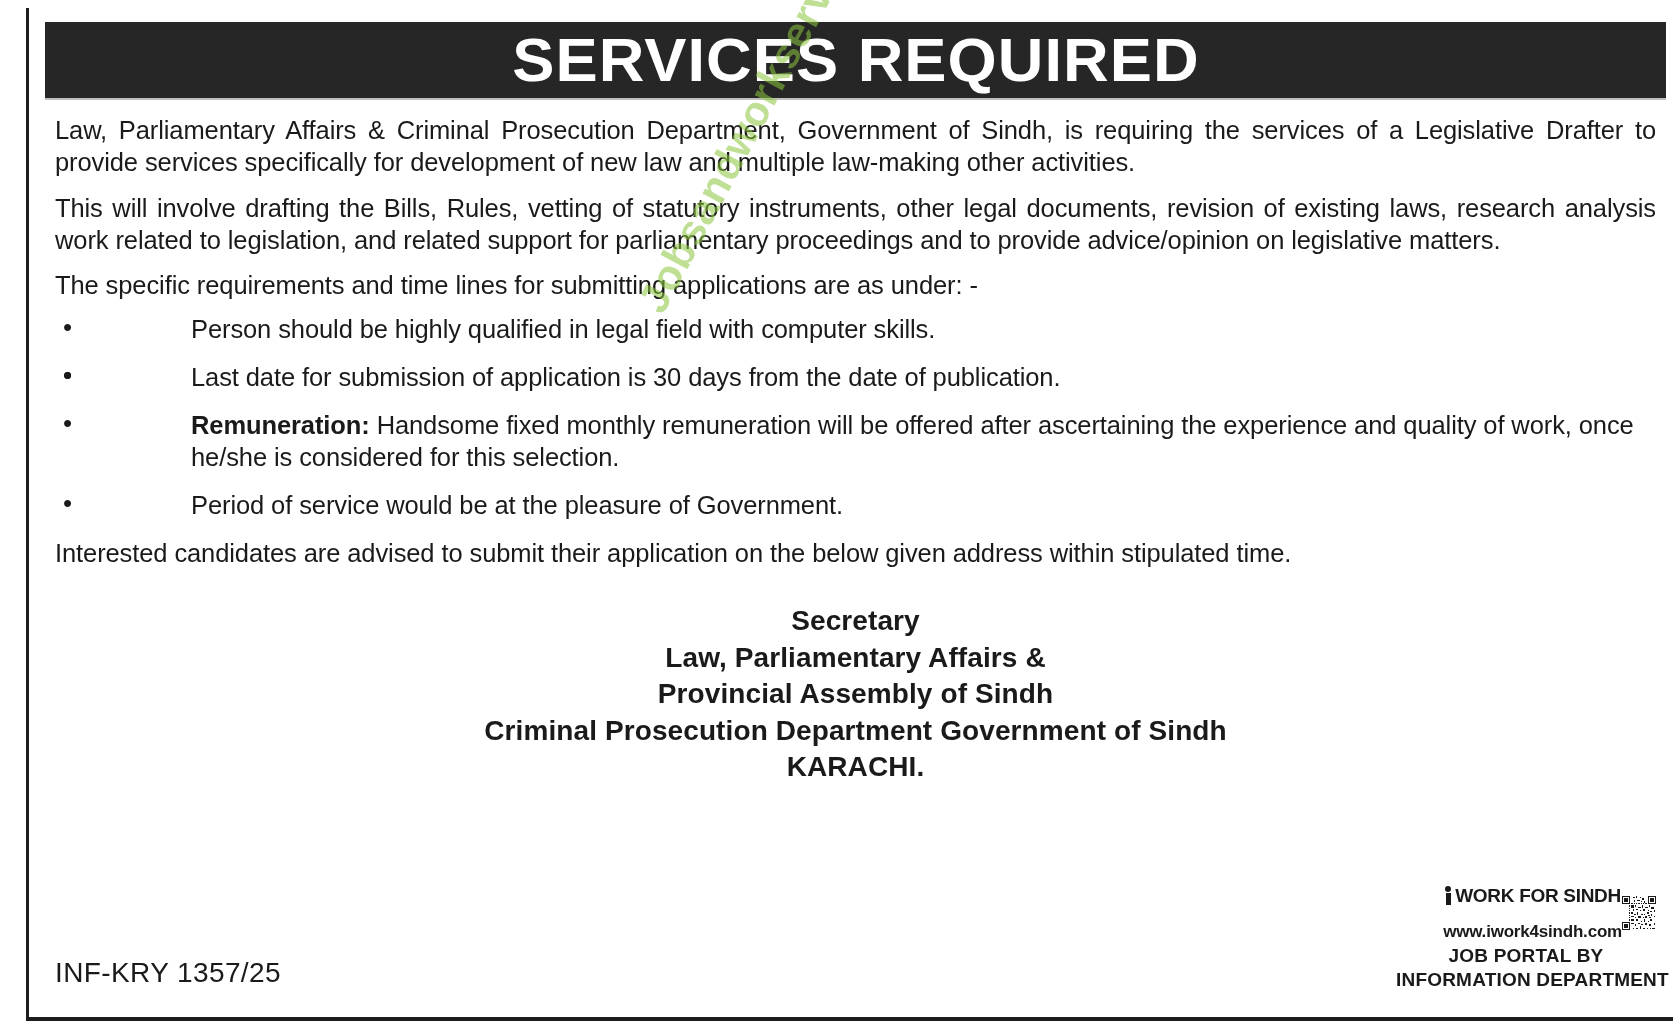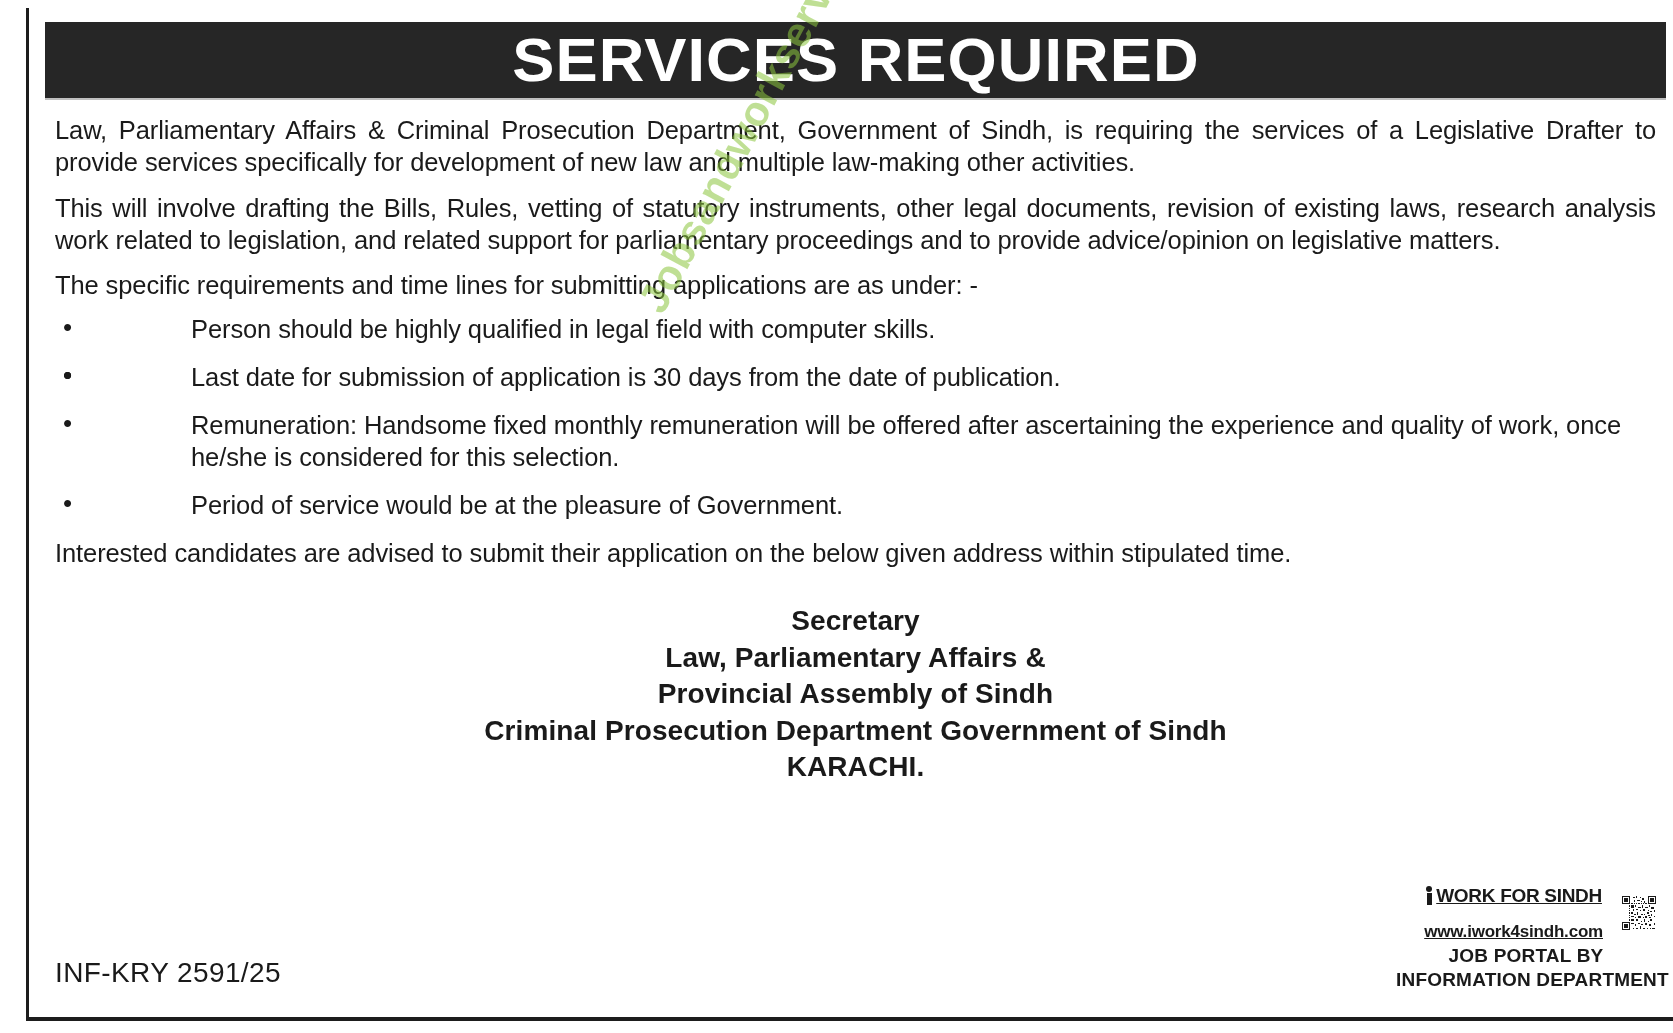--- a/index.html
+++ b/index.html
@@ -89,21 +89,21 @@
     letter-spacing: -0.1px;
   }
   ul.req-list li .bullet {
     position: absolute;
     left: 8px;
     top: -2px;
     font-size: 26px;
     line-height: 1.26;
   }
   ul.req-list li b {
-    font-weight: normal;
+    font-weight: bold;
   }
   p.closing {
     margin: 4px 0 0 0;
     font-size: 25.5px;
     line-height: 1.26;
     letter-spacing: -0.1px;
   }
   
   .signature {
     margin-top: 34px;
@@ -136,22 +136,21 @@
     position: absolute;
     right: 6px;
     bottom: 26px;
     width: 260px;
     text-align: center;
   }
   .logo-row {
     display: flex;
     align-items: center;
     justify-content: flex-end;
-    gap: 19px;
-    text-decoration: underline;
+    gap: 0;
   }
   .logo-text-col {
     text-align: center;
     line-height: 1;
   }
   .logo-main {
     display: flex;
     align-items: center;
     justify-content: center;
     gap: 2px;
@@ -276,21 +275,21 @@
           <div class="sig-line">Provincial Assembly of Sindh</div>
           <div class="sig-line">Criminal Prosecution Department Government of Sindh</div>
           <div class="sig-line">KARACHI.</div>
         </div>
 
       </div>
     </div>
 
     <div class="footer">
 
-      <div class="ref-no">INF-KRY 2591/25</div>
+      <div class="ref-no">INF-KRY 1357/25</div>
 
       <div class="logo-block">
         <div class="logo-row">
           <div class="logo-text-col">
             <div class="logo-main">
               <span class="person-mark">
                 <span class="head"></span>
                   <span class="body-bar"></span>
               </span>
               <span>WORK FOR SINDH</span>

